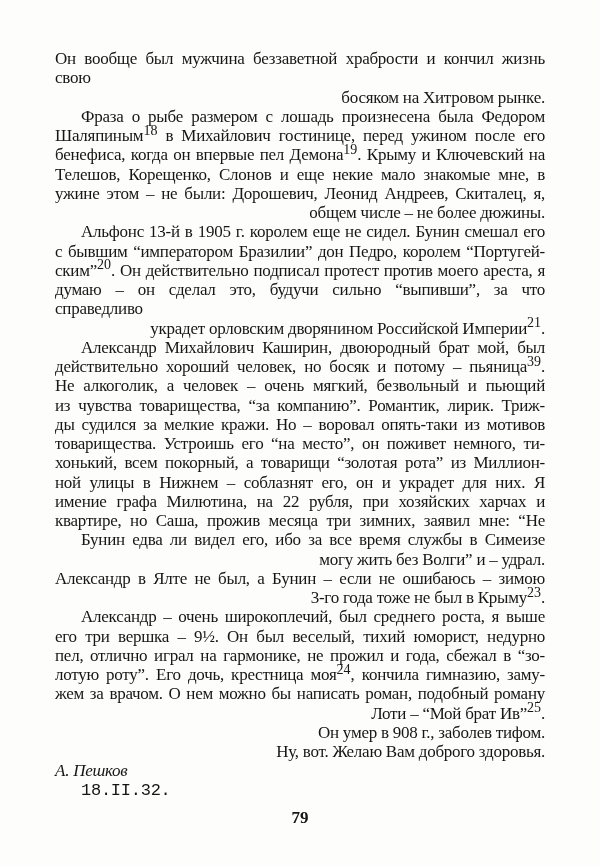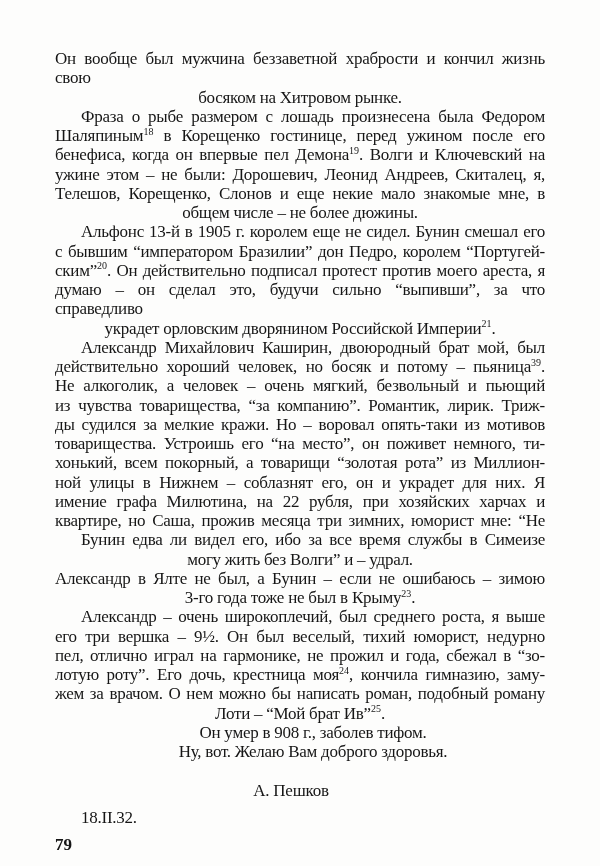--- a/index.html
+++ b/index.html
@@ -18,84 +18,85 @@
   }
   .text-block {
     position: absolute;
     left: 55px; top: 49px;
     width: 490px;
     font-size: 17px;
     line-height: 19.25px;
     letter-spacing: -0.25px;
   }
   .line {
-    text-align: center;
+    text-align: right;
     white-space: normal;
   }
   .line.j {
     text-align: justify;
     text-align-last: justify;
   }
   .line.i {
     text-indent: 26px;
   }
   sup.fnref {
-    font-size: 10px;
+    font-size: 14px;
     line-height: 0;
     letter-spacing: 0;
     vertical-align: baseline;
     position: relative;
     top: -6.5px;
   }
   .signature {
-    margin-top: 20px;
-    text-align: center;
+    margin-top: 0;
+    text-align: left;
     padding-right: 18px;
+    font-style: italic;
   }
   .date-line {
-    margin-top: 7px;
     text-indent: 26px;
+    font-family: Liberation Mono, monospace;
   }
   .page-number {
     margin-top: 8px;
-    text-align: left;
+    text-align: center;
     font-weight: bold;
     letter-spacing: 0;
     font-size: 17px;
   }
 </style>
 </head>
 <body>
 
 <div class="page">
   <div class="text-block">
     <div id="body-lines">
         <div class="line j"><span>Он вообще был мужчина беззаветной храбрости и кончил жизнь свою</span></div>
         <div class="line"><span>босяком на Хитровом рынке.</span></div>
         <div class="line i j"><span>Фраза о рыбе размером с лошадь произнесена была Федором</span></div>
-        <div class="line j"><span>Шаляпиным</span><sup class="fnref">18</sup><span> в Корещенко гостинице, перед ужином после его</span></div>
-        <div class="line j"><span>бенефиса, когда он впервые пел Демона</span><sup class="fnref">19</sup><span>. Волги и Ключевский на</span></div>
+        <div class="line j"><span>Шаляпиным</span><sup class="fnref">18</sup><span> в Михайлович гостинице, перед ужином после его</span></div>
+        <div class="line j"><span>бенефиса, когда он впервые пел Демона</span><sup class="fnref">19</sup><span>. Крыму и Ключевский на</span></div>
+        <div class="line j"><span>Телешов, Корещенко, Слонов и еще некие мало знакомые мне, в</span></div>
         <div class="line j"><span>ужине этом – не были: Дорошевич, Леонид Андреев, Скиталец, я,</span></div>
-        <div class="line j"><span>Телешов, Корещенко, Слонов и еще некие мало знакомые мне, в</span></div>
         <div class="line"><span>общем числе – не более дюжины.</span></div>
         <div class="line i j"><span>Альфонс 13-й в 1905 г. королем еще не сидел. Бунин смешал его</span></div>
         <div class="line j"><span>с бывшим “императором Бразилии” дон Педро, королем “Португей-</span></div>
         <div class="line j"><span>ским”</span><sup class="fnref">20</sup><span>. Он действительно подписал протест против моего ареста, я</span></div>
         <div class="line j"><span>думаю – он сделал это, будучи сильно “выпивши”, за что справедливо</span></div>
         <div class="line"><span>украдет орловским дворянином Российской Империи</span><sup class="fnref">21</sup><span>.</span></div>
         <div class="line i j"><span>Александр Михайлович Каширин, двоюродный брат мой, был</span></div>
         <div class="line j"><span>действительно хороший человек, но босяк и потому – пьяница</span><sup class="fnref">39</sup><span>.</span></div>
         <div class="line j"><span>Не алкоголик, а человек – очень мягкий, безвольный и пьющий</span></div>
         <div class="line j"><span>из чувства товарищества, “за компанию”. Романтик, лирик. Триж-</span></div>
         <div class="line j"><span>ды судился за мелкие кражи. Но – воровал опять-таки из мотивов</span></div>
         <div class="line j"><span>товарищества. Устроишь его “на место”, он поживет немного, ти-</span></div>
         <div class="line j"><span>хонький, всем покорный, а товарищи “золотая рота” из Миллион-</span></div>
         <div class="line j"><span>ной улицы в Нижнем – соблазнят его, он и украдет для них. Я</span></div>
         <div class="line j"><span>имение графа Милютина, на 22 рубля, при хозяйских харчах и</span></div>
-        <div class="line j"><span>квартире, но Саша, прожив месяца три зимних, юморист мне: “Не</span></div>
+        <div class="line j"><span>квартире, но Саша, прожив месяца три зимних, заявил мне: “Не</span></div>
         <div class="line i j"><span>Бунин едва ли видел его, ибо за все время службы в Симеизе</span></div>
         <div class="line"><span>могу жить без Волги” и – удрал.</span></div>
         <div class="line j"><span>Александр в Ялте не был, а Бунин – если не ошибаюсь – зимою</span></div>
         <div class="line"><span>3-го года тоже не был в Крыму</span><sup class="fnref">23</sup><span>.</span></div>
         <div class="line i j"><span>Александр – очень широкоплечий, был среднего роста, я выше</span></div>
         <div class="line j"><span>его три вершка – 9½. Он был веселый, тихий юморист, недурно</span></div>
         <div class="line j"><span>пел, отлично играл на гармонике, не прожил и года, сбежал в “зо-</span></div>
         <div class="line j"><span>лотую роту”. Его дочь, крестница моя</span><sup class="fnref">24</sup><span>, кончила гимназию, заму-</span></div>
         <div class="line j"><span>жем за врачом. О нем можно бы написать роман, подобный роману</span></div>
         <div class="line"><span>Лоти – “Мой брат Ив”</span><sup class="fnref">25</sup><span>.</span></div>

